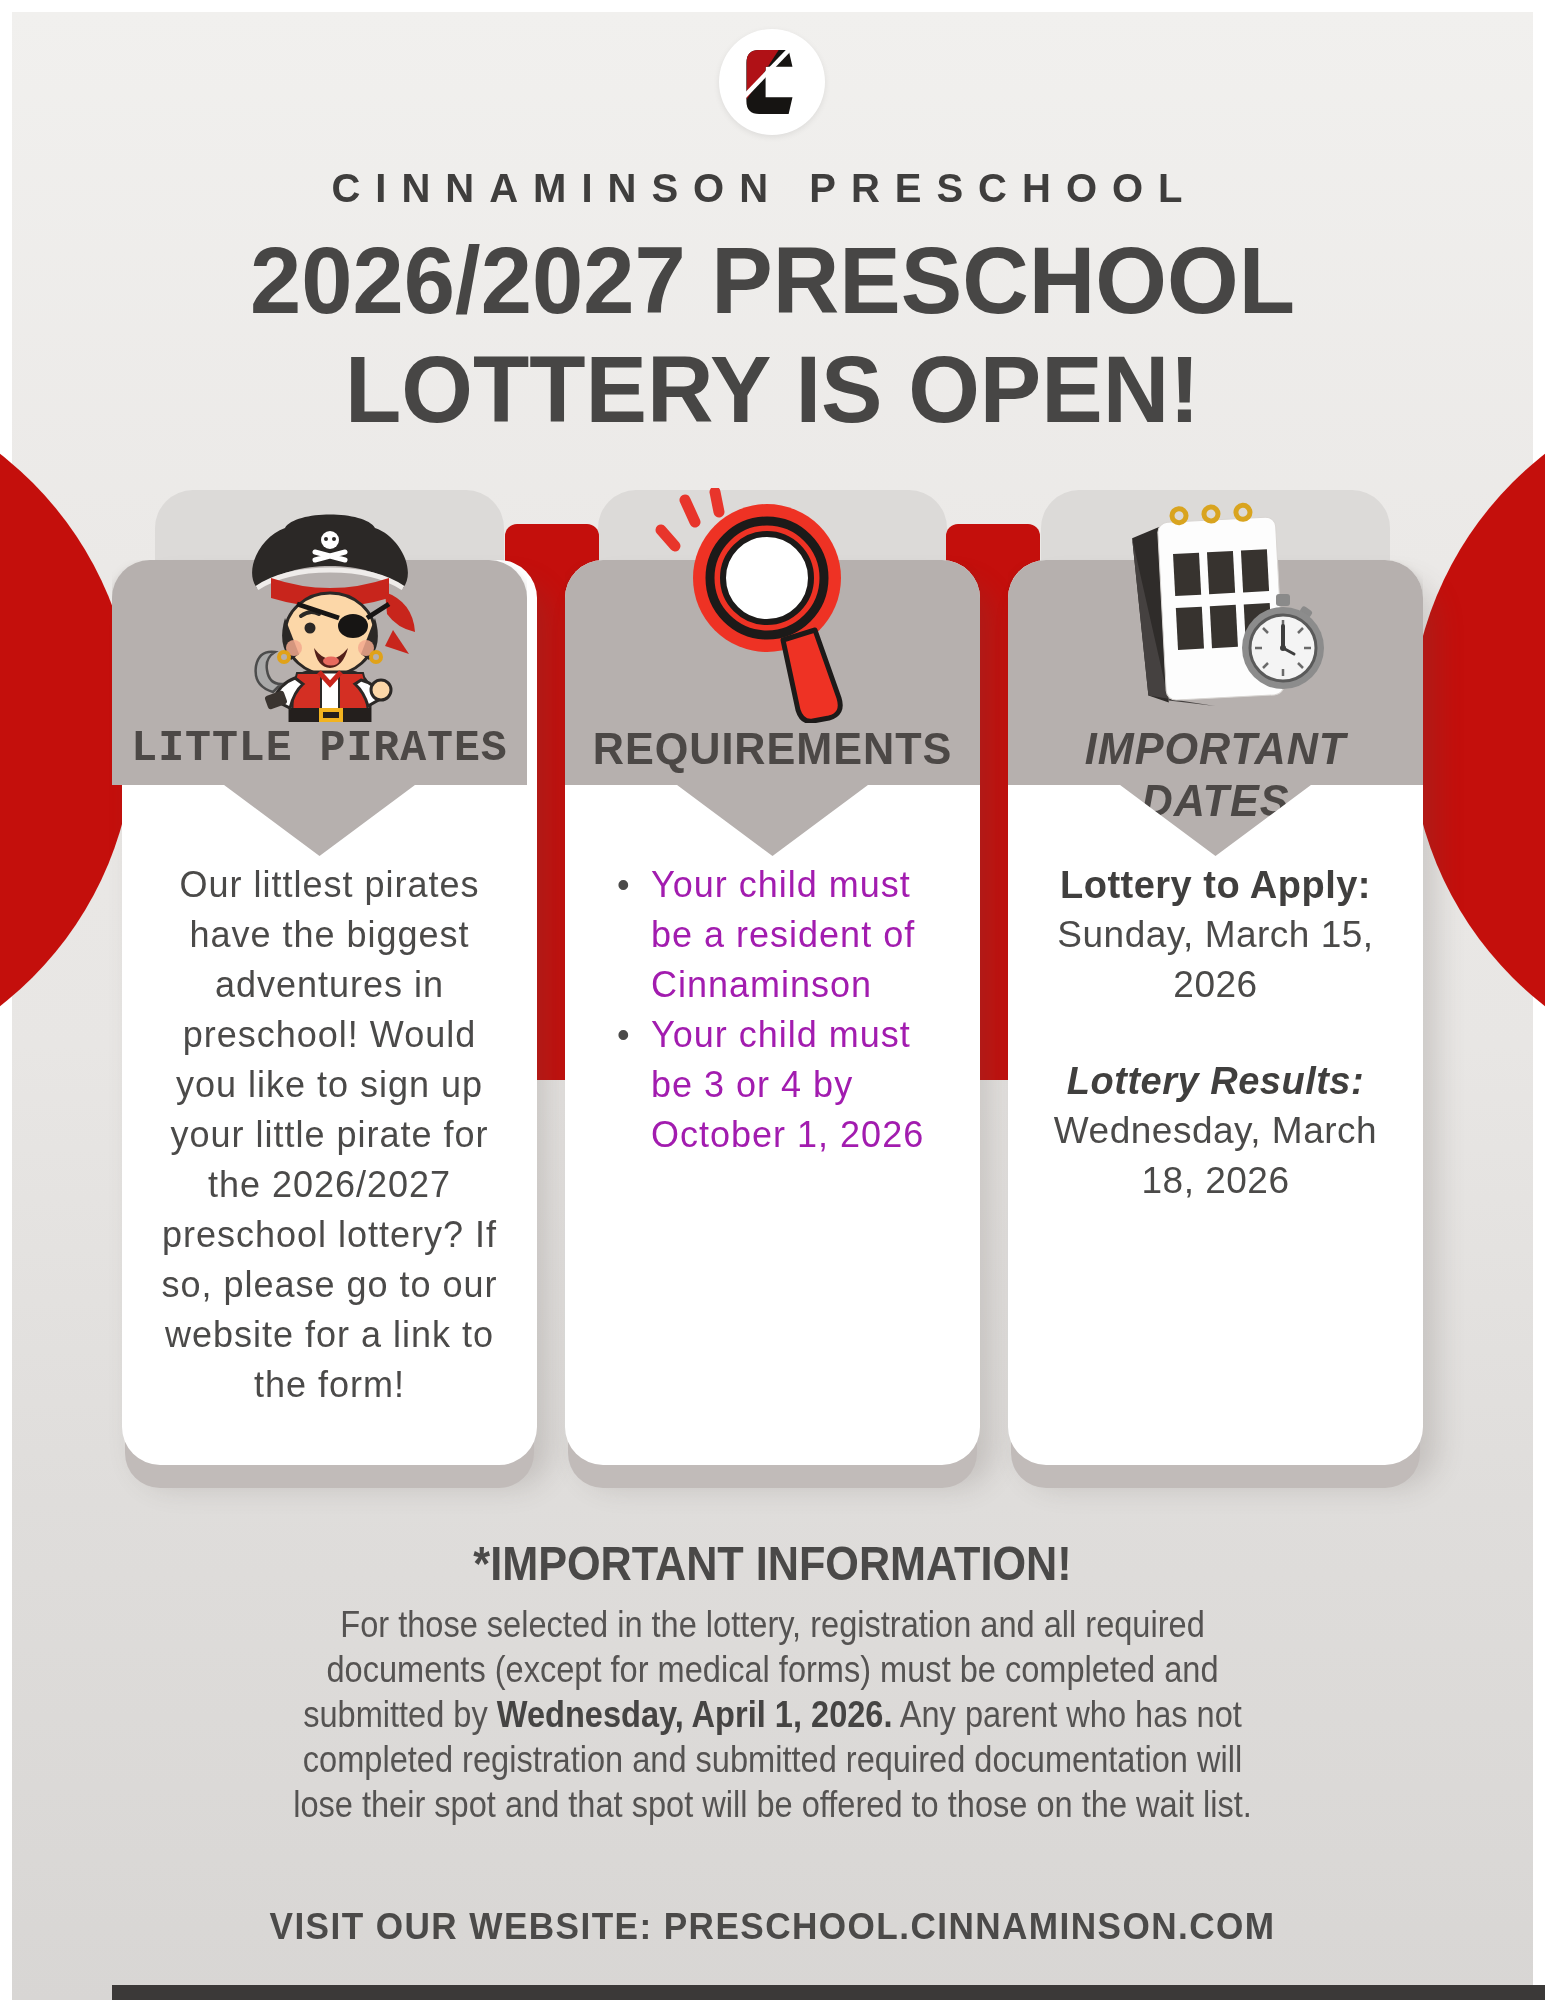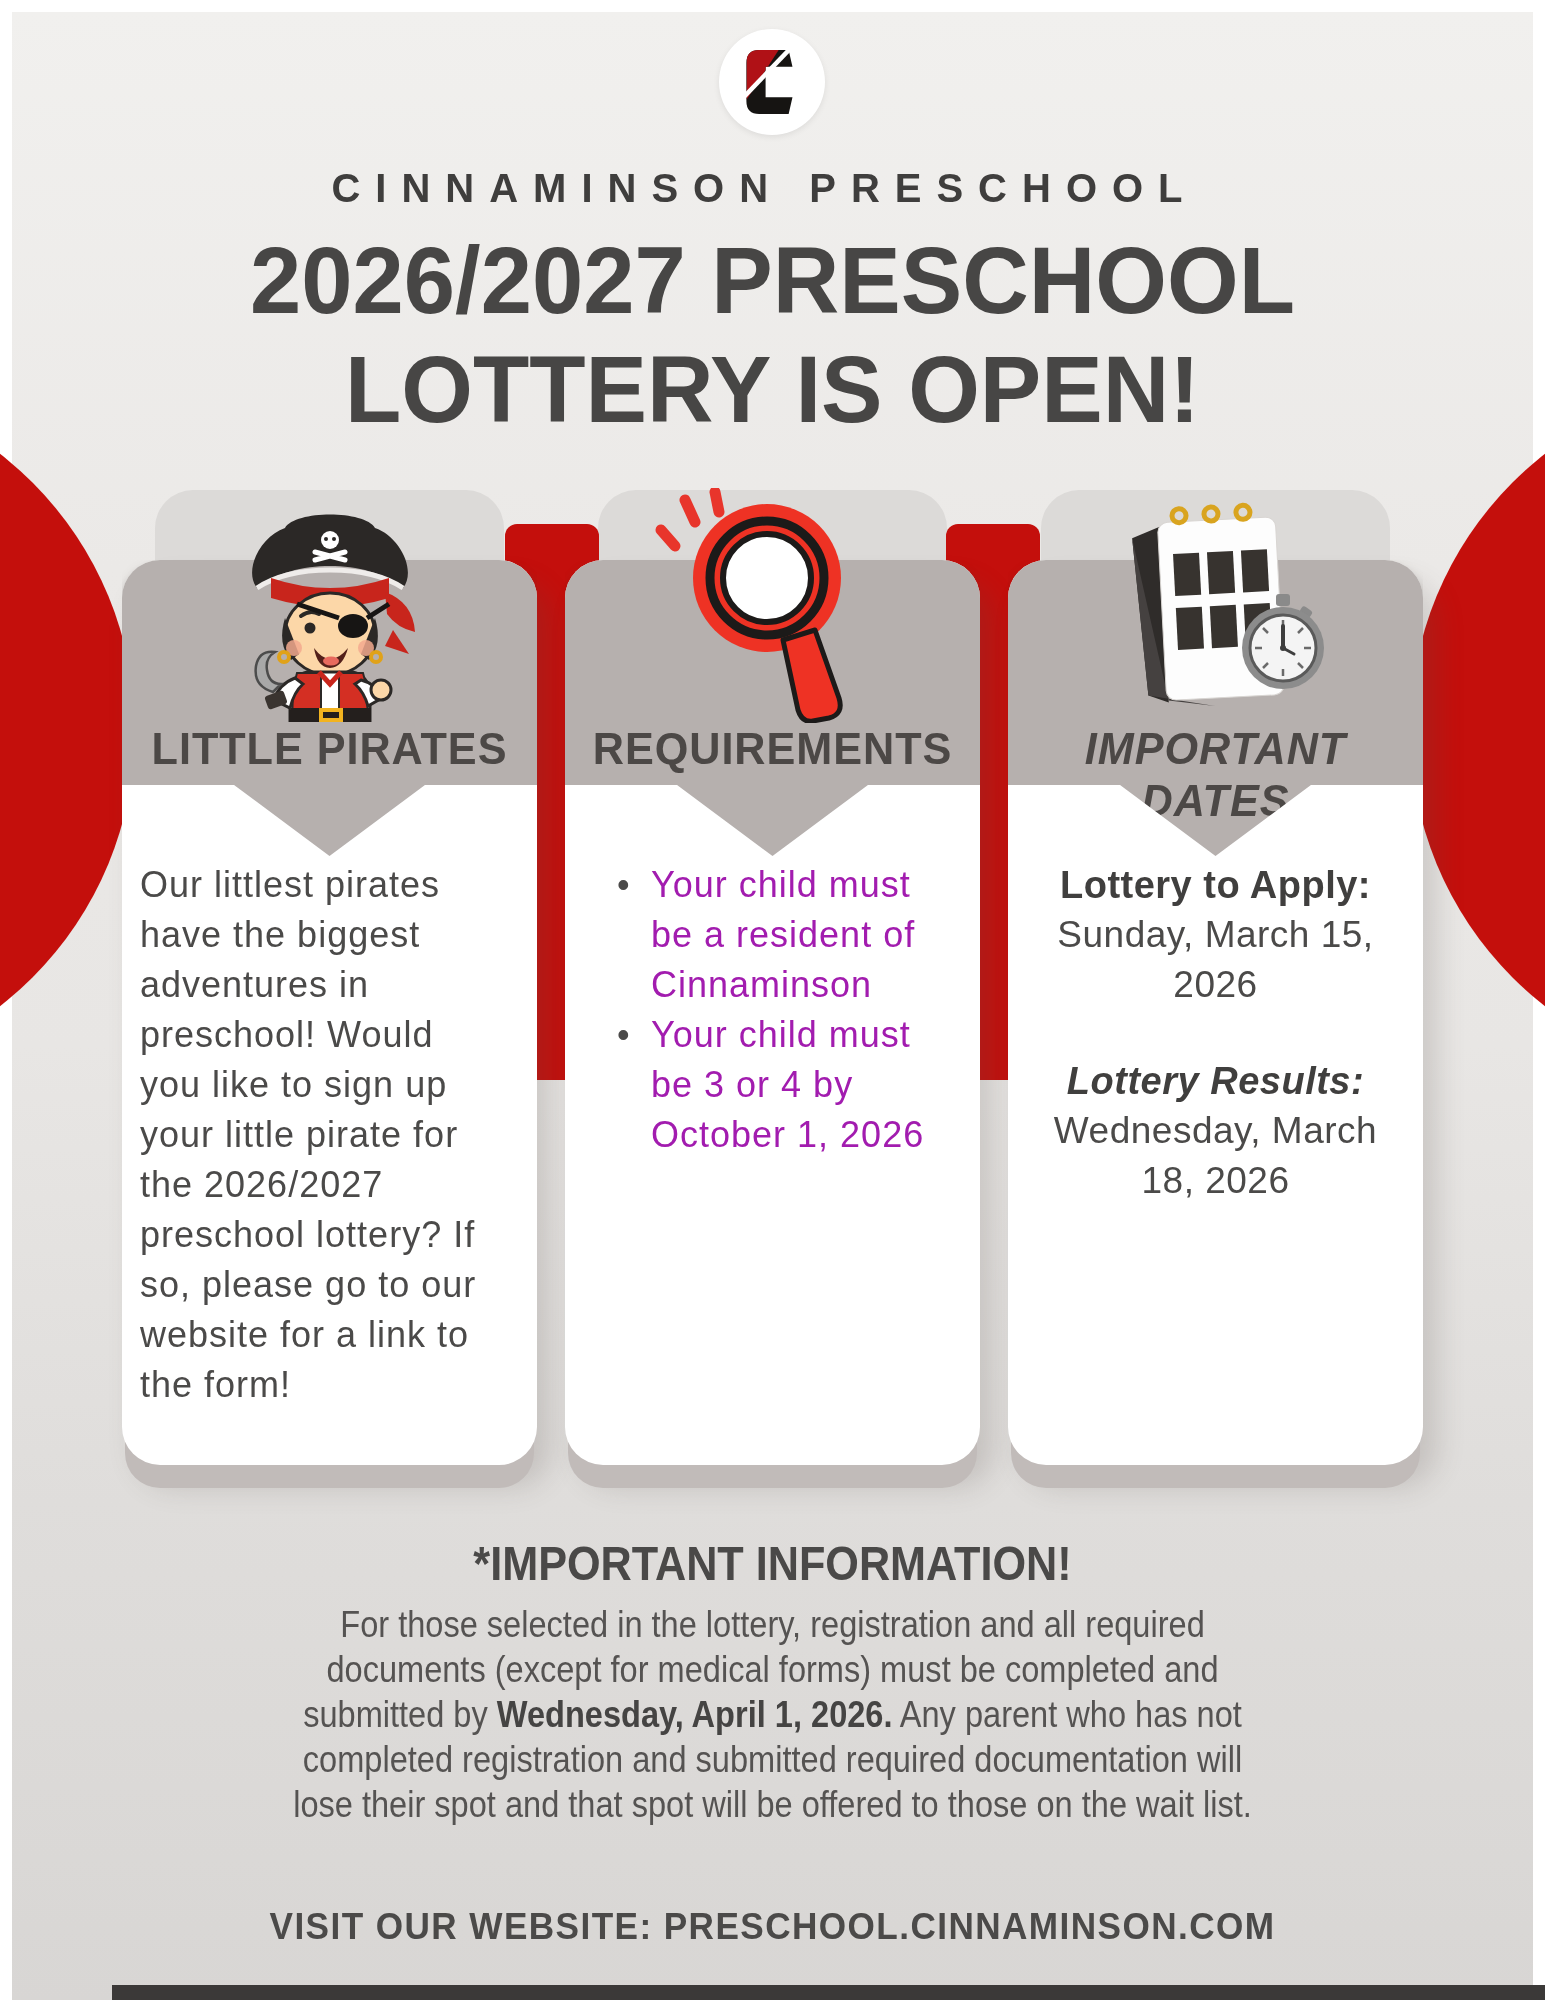--- a/index.html
+++ b/index.html
@@ -45,28 +45,28 @@
     box-shadow:0 26px 0 -3px #c1bbb9, 14px 22px 28px rgba(90,80,75,.20);
     z-index:4;
   }
   .card1{left:122px;} .card2{left:565px;} .card3{left:1008px;}
   .card-header{
     top:560px; width:415px; height:296px; background:#b6b0ae;
     border-radius:38px 38px 0 0;
     clip-path:polygon(0 0,100% 0,100% 76%,73% 76%,50% 100%,27% 76%,0 76%);
     z-index:5; filter:drop-shadow(0 5px 5px rgba(60,50,45,.25));
   }
-  .h1{left:122px;} .h2{left:565px;} .h3{left:1008px;font-style:italic;}
+  .h1{left:112px;font-family:Liberation Mono, monospace;} .h2{left:565px;} .h3{left:1008px;font-style:italic;}
   .card-title{
     position:absolute; left:0; right:0; top:163px; text-align:center;
     font-size:45px; font-weight:700; letter-spacing:1px; color:#4c4846;
     transform:scaleX(.96);
   }
   .card-body{
-    position:absolute; left:18px; right:18px; top:300px; 
+    position:absolute; left:18px; right:18px; top:300px; text-align:center;
     font-size:36px; line-height:50px; letter-spacing:1px; color:#4b4a49;
     white-space:pre-line;
   }
   .bullet-list{ position:absolute; left:52px; right:8px; top:300px; }
   .bullet-item{ display:flex; align-items:flex-start; }
   .bullet-dot{ font-size:36px; line-height:50px; color:#4b4a49; width:34px; flex:0 0 34px;}
   .bullet-text{ font-size:36px; line-height:50px; letter-spacing:1px; color:#a21caf;
     white-space:pre-line; text-align:left;}
   .dates-body{ position:absolute; left:10px; right:10px; top:300px; text-align:center;}
   .date-label{ font-size:38px; line-height:50px; font-weight:700; color:#403f3e; letter-spacing:.5px;}

